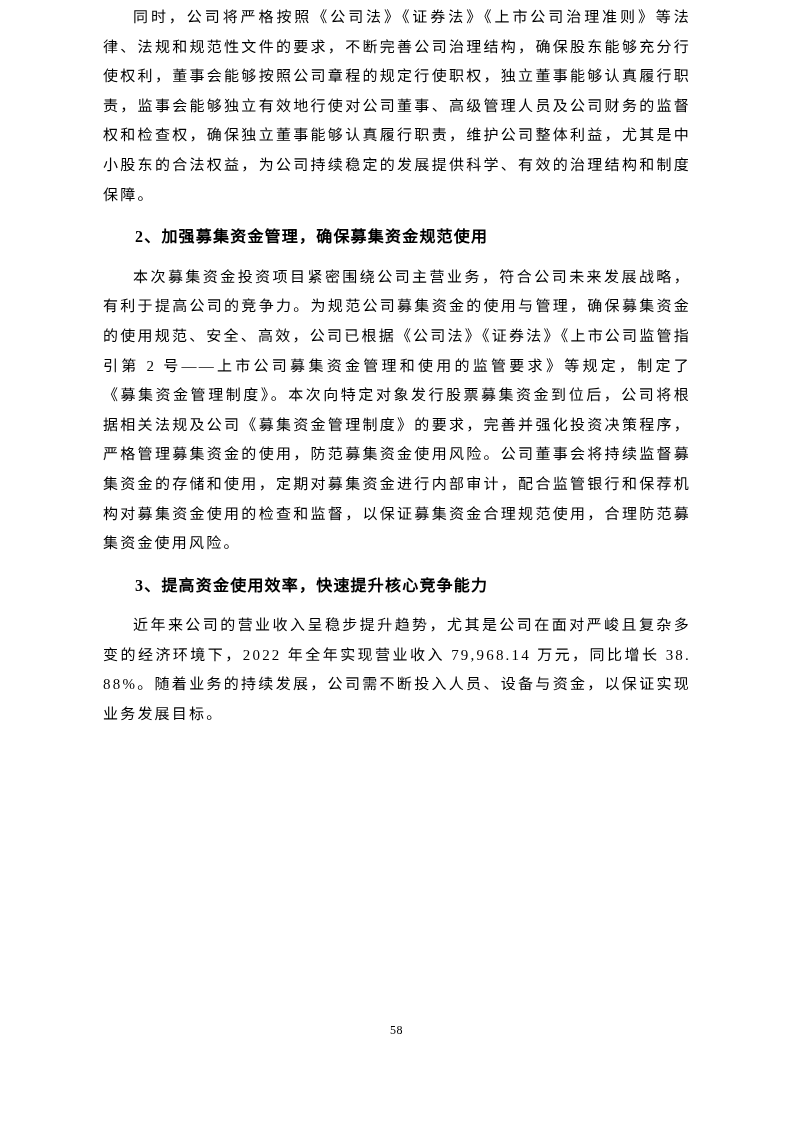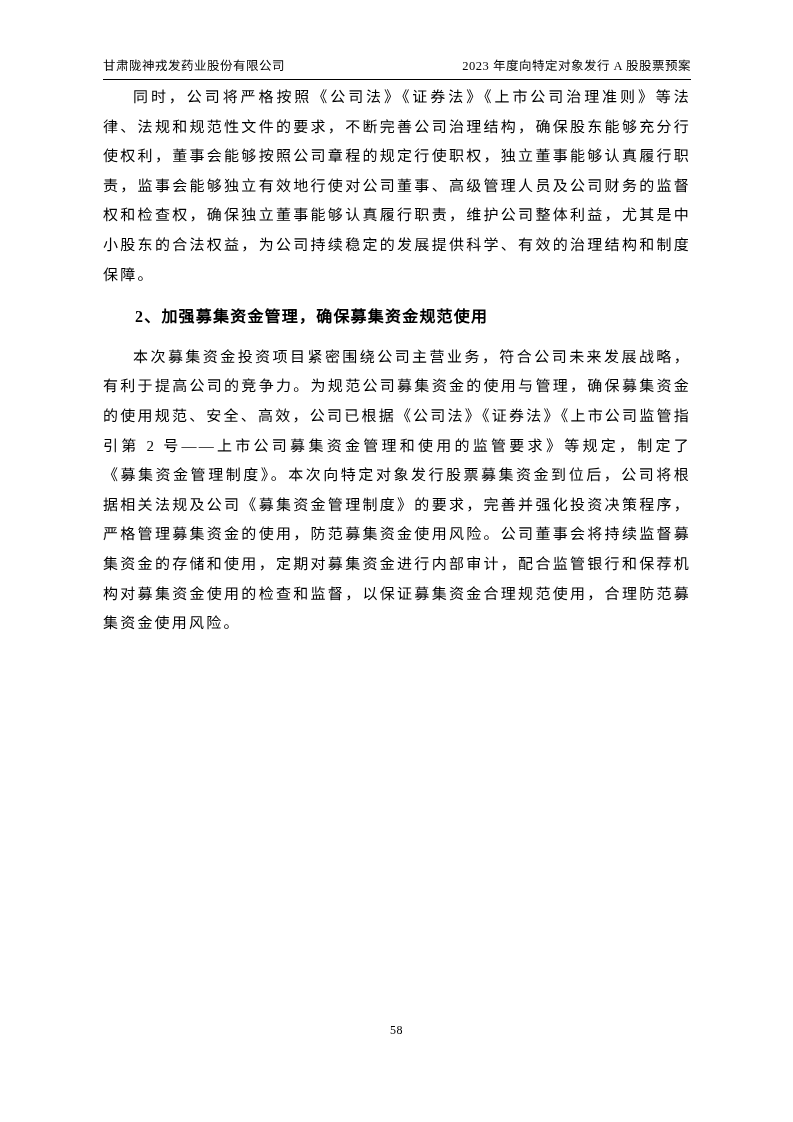--- a/index.html
+++ b/index.html
@@ -66,33 +66,31 @@
     line-height: 16px;
     letter-spacing: 0.5px;
   }
 </style>
 </head>
 <body>
 
 <div class="page">
   <div class="content">
 
-    <div class="doc-header">
-      <span class="left">甘肃陇神戎发药业股份有限公司</span>
-      <span class="right">2023 年度向特定对象发行 A 股股票预案</span>
-    </div>
 
     <div class="doc-body">
       <p>同时，公司将严格按照《公司法》《证券法》《上市公司治理准则》等法律、法规和规范性文件的要求，不断完善公司治理结构，确保股东能够充分行使权利，董事会能够按照公司章程的规定行使职权，独立董事能够认真履行职责，监事会能够独立有效地行使对公司董事、高级管理人员及公司财务的监督权和检查权，确保独立董事能够认真履行职责，维护公司整体利益，尤其是中小股东的合法权益，为公司持续稳定的发展提供科学、有效的治理结构和制度保障。</p>
 
       <p class="heading">2、加强募集资金管理，确保募集资金规范使用</p>
 
       <p>本次募集资金投资项目紧密围绕公司主营业务，符合公司未来发展战略，有利于提高公司的竞争力。为规范公司募集资金的使用与管理，确保募集资金的使用规范、安全、高效，公司已根据《公司法》《证券法》《上市公司监管指引第 2 号——上市公司募集资金管理和使用的监管要求》等规定，制定了《募集资金管理制度》。本次向特定对象发行股票募集资金到位后，公司将根据相关法规及公司《募集资金管理制度》的要求，完善并强化投资决策程序，严格管理募集资金的使用，防范募集资金使用风险。公司董事会将持续监督募集资金的存储和使用，定期对募集资金进行内部审计，配合监管银行和保荐机构对募集资金使用的检查和监督，以保证募集资金合理规范使用，合理防范募集资金使用风险。</p>
 
+      <p class="heading">3、提高资金使用效率，快速提升核心竞争能力</p>
 
+      <p>近年来公司的营业收入呈稳步提升趋势，尤其是公司在面对严峻且复杂多变的经济环境下，2022 年全年实现营业收入 79,968.14 万元，同比增长 38.88%。随着业务的持续发展，公司需不断投入人员、设备与资金，以保证实现业务发展目标。</p>
 
     </div>
 
   </div>
 
   <div class="page-footer">
     <span>58</span>
   </div>
 </div>
 

